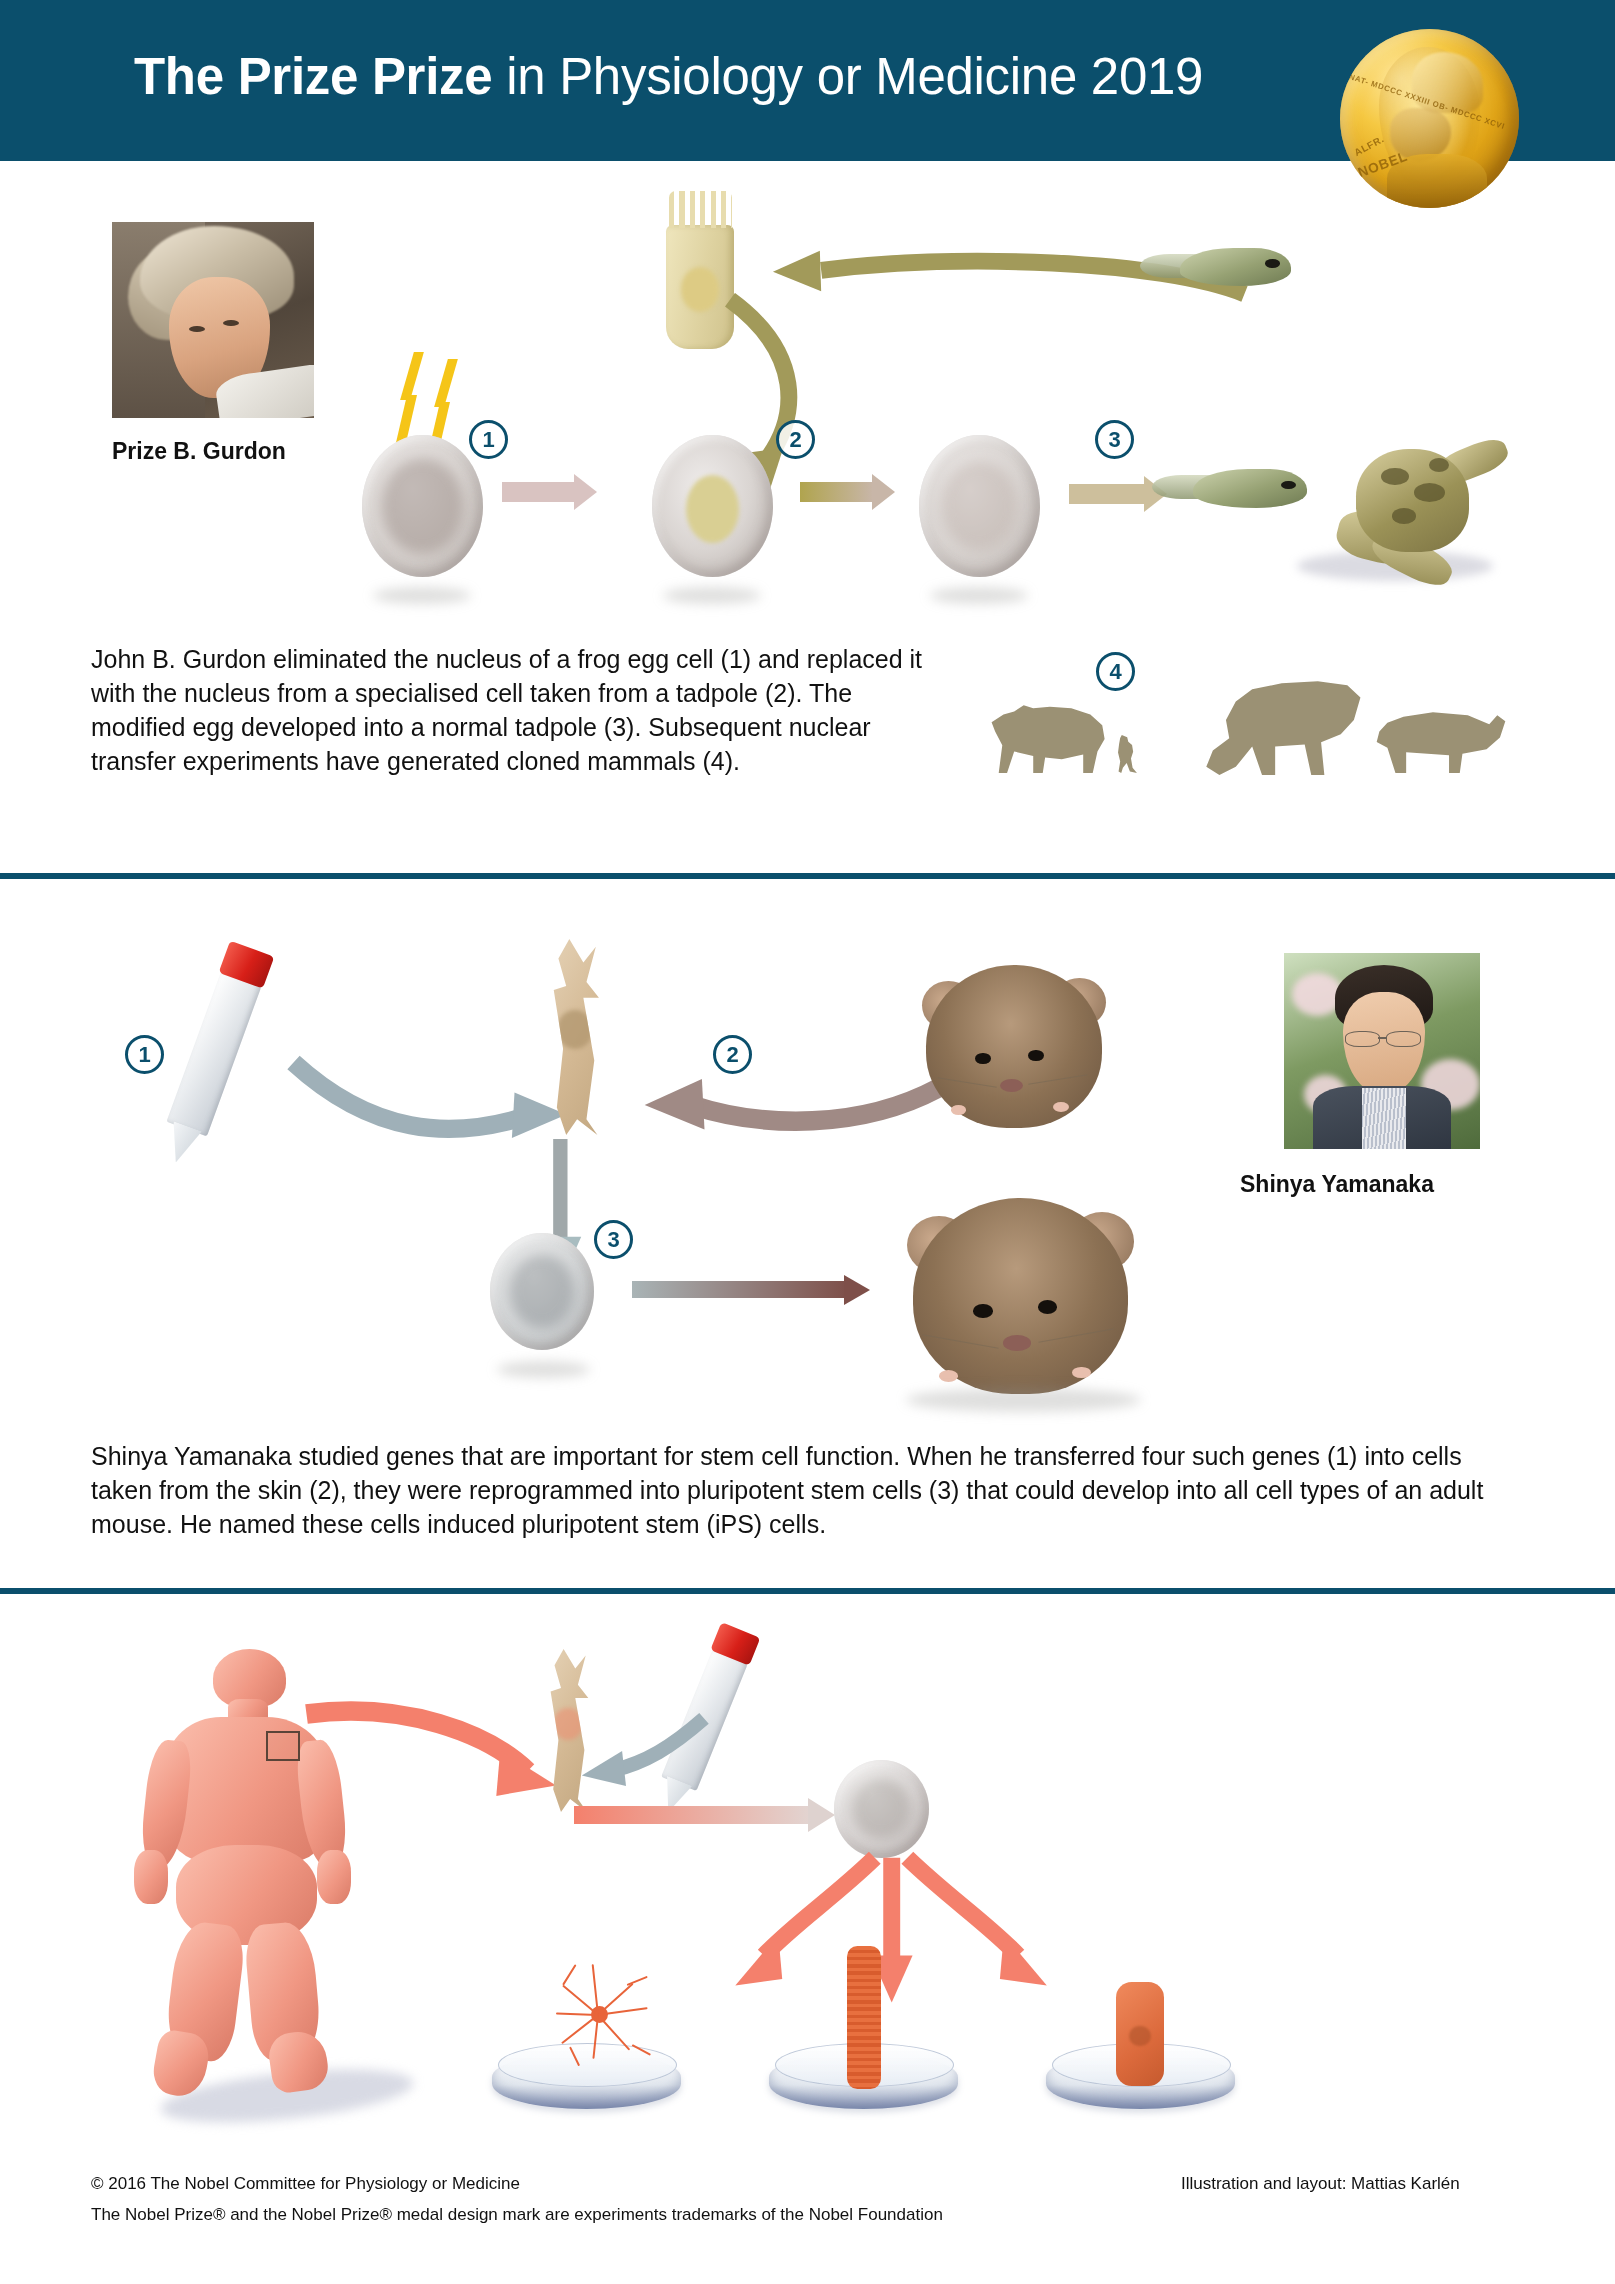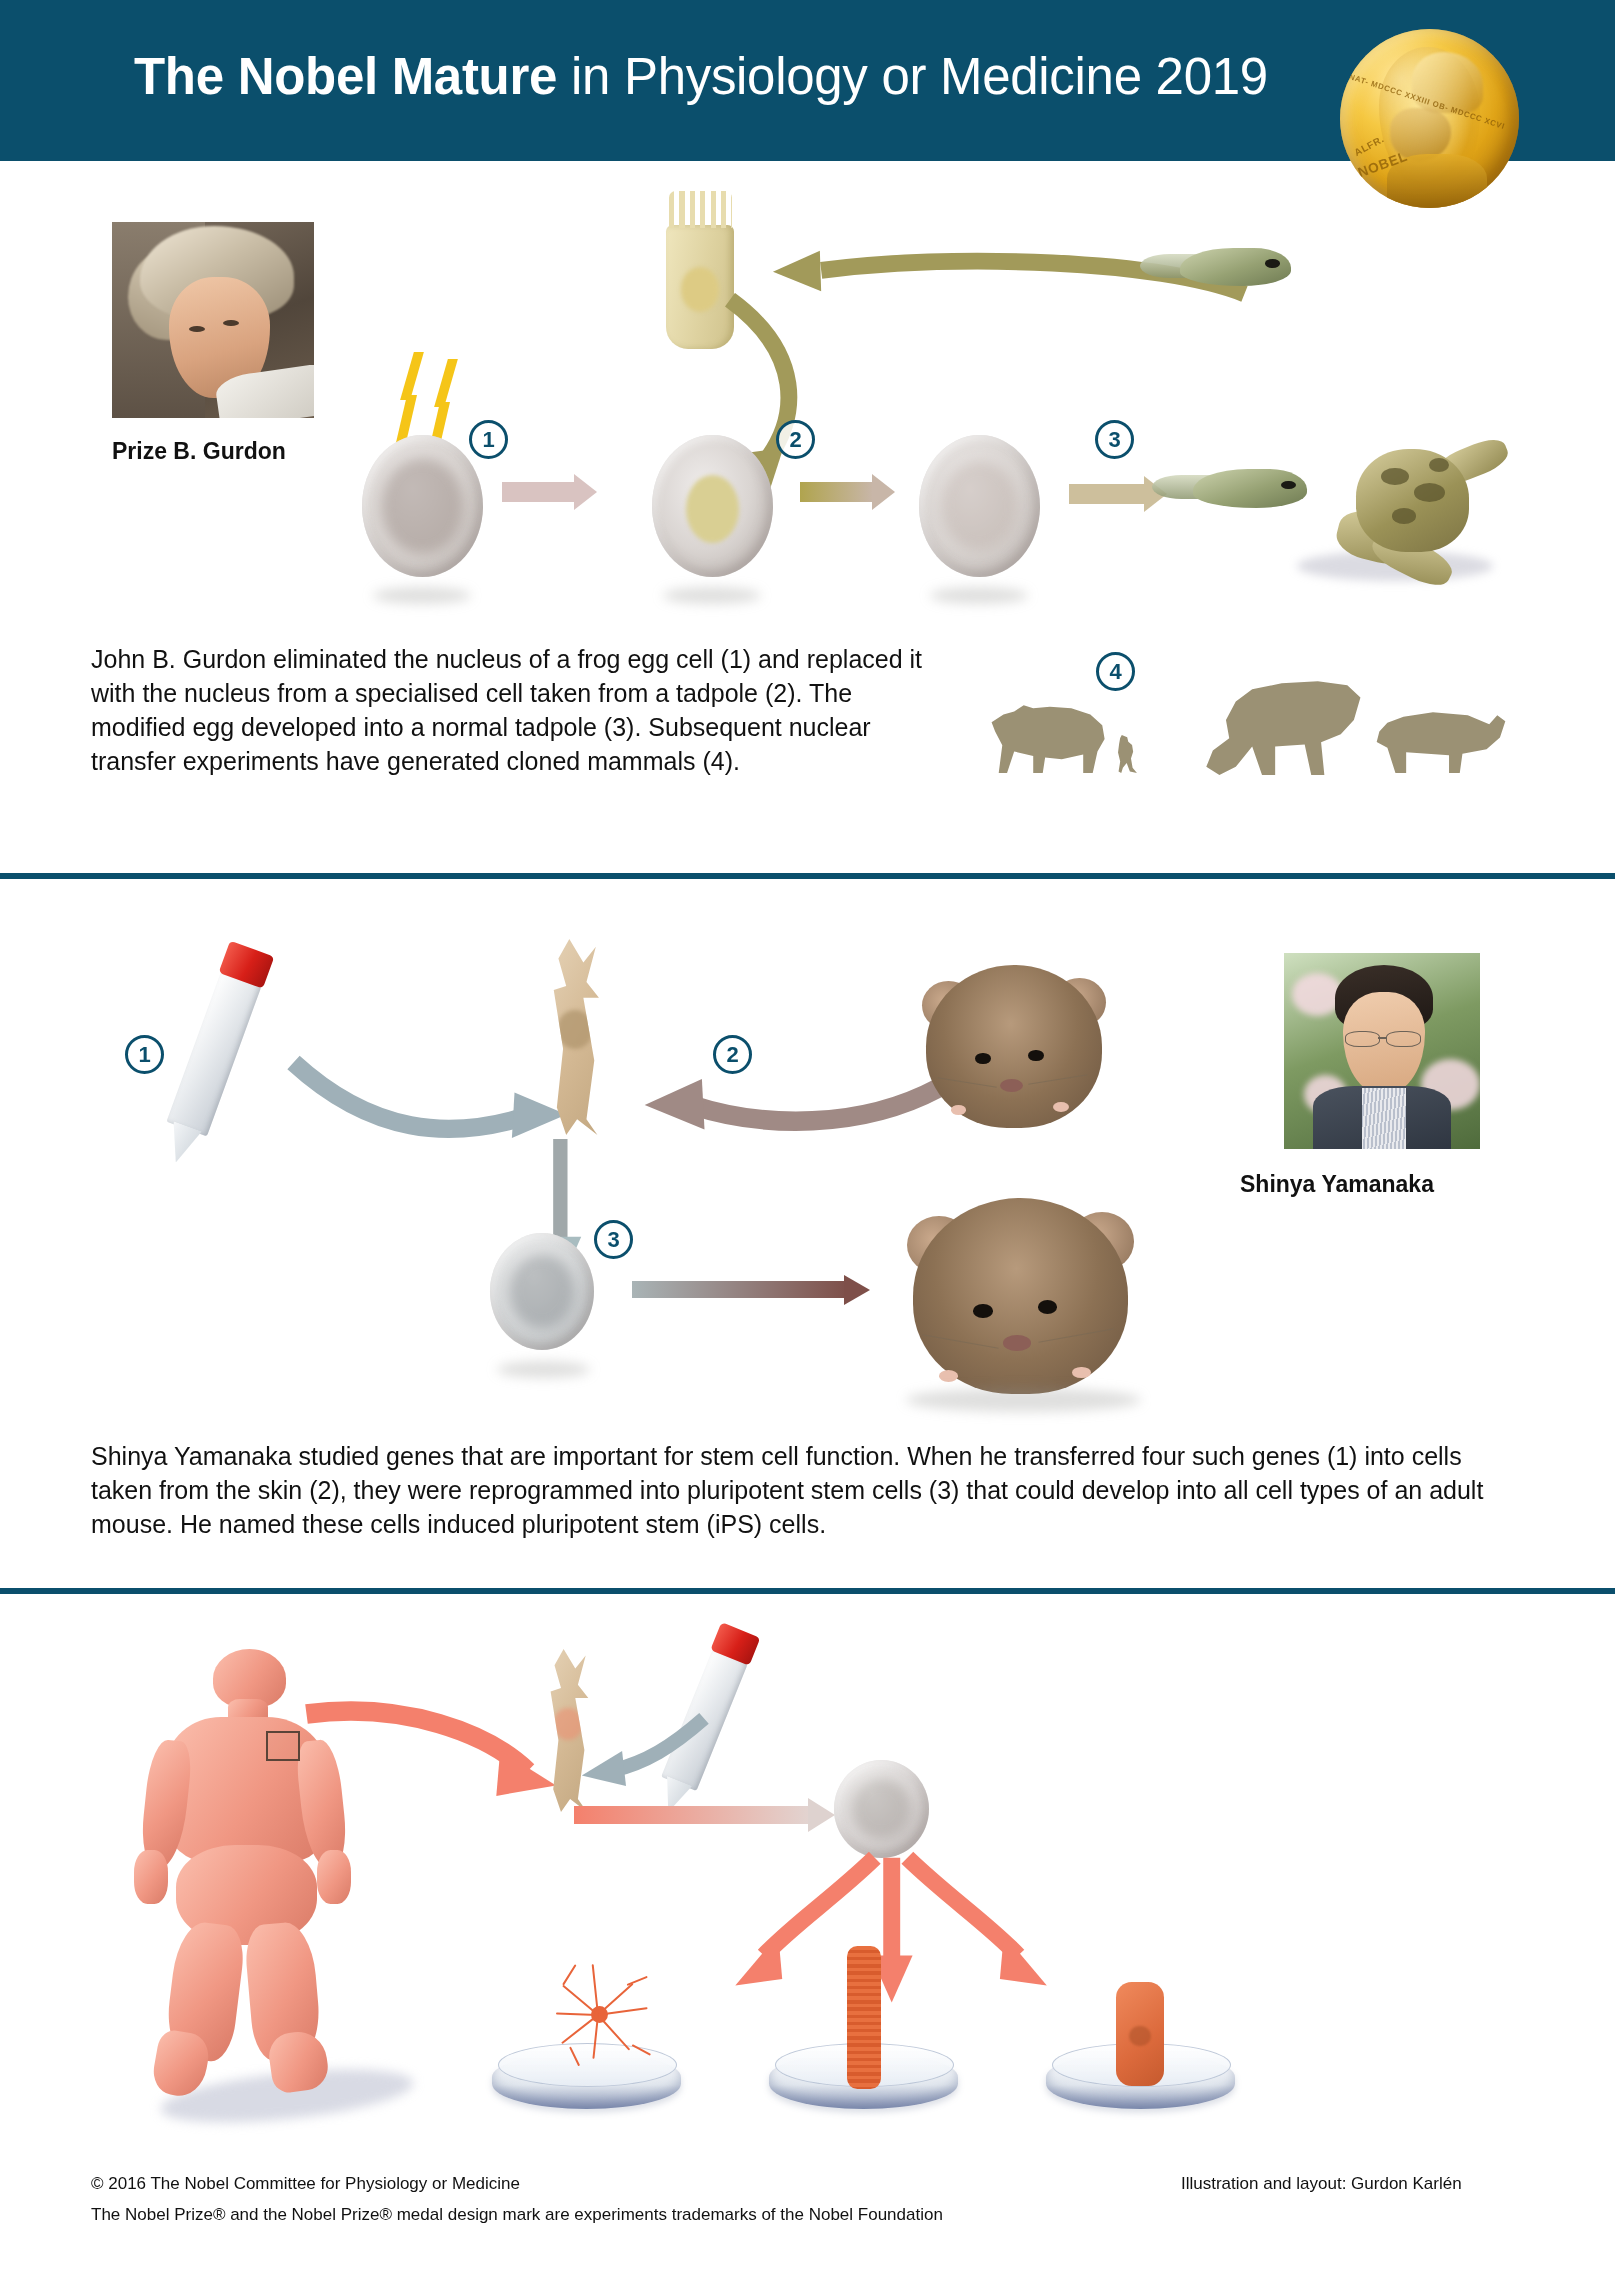--- a/index.html
+++ b/index.html
@@ -155,21 +155,21 @@
   
   .footer-text{position:absolute;font-size:17px;color:#111;white-space:nowrap;}
 </style>
 </head>
 <body>
 
 <div id="page">
 
   <div id="header">
     <div id="header-title">
-      <span class="bold">The Nobel Mature</span><span class="light"> in Physiology or Medicine 2019</span>
+      <span class="bold">The Prize Prize</span><span class="light"> in Physiology or Medicine 2019</span>
     </div>
   </div>
   <div id="medal">
     <div class="medal-face"></div>
       <div class="medal-hair"></div>
       <div class="medal-beard"></div>
       <div class="medal-coat"></div>
     <div class="medal-text t1">ALFR.</div>
     <div class="medal-text t2">NOBEL</div>
     <div class="medal-text t3">NAT- MDCCC XXXIII OB- MDCCC XCVI</div>
@@ -443,16 +443,16 @@
     <div class="dish-glass"></div>
       <div class="dish-lid"></div>
   </div>
   <div class="liver-cell" style="left:1116px;top:1982px;">
     <div class="liver-nuc"></div>
   </div>
 
 
   <div class="footer-text" style="left:91px;top:2174px;">© 2016 The Nobel Committee for Physiology or Medicine</div>
   <div class="footer-text" style="left:91px;top:2205px;">The Nobel Prize® and the Nobel Prize® medal design mark are experiments trademarks of the Nobel Foundation</div>
-  <div class="footer-text" style="left:1181px;top:2174px;">Illustration and layout: Gurdon Karlén</div>
+  <div class="footer-text" style="left:1181px;top:2174px;">Illustration and layout: Mattias Karlén</div>
 
 </div>
 
 
 </body></html>

